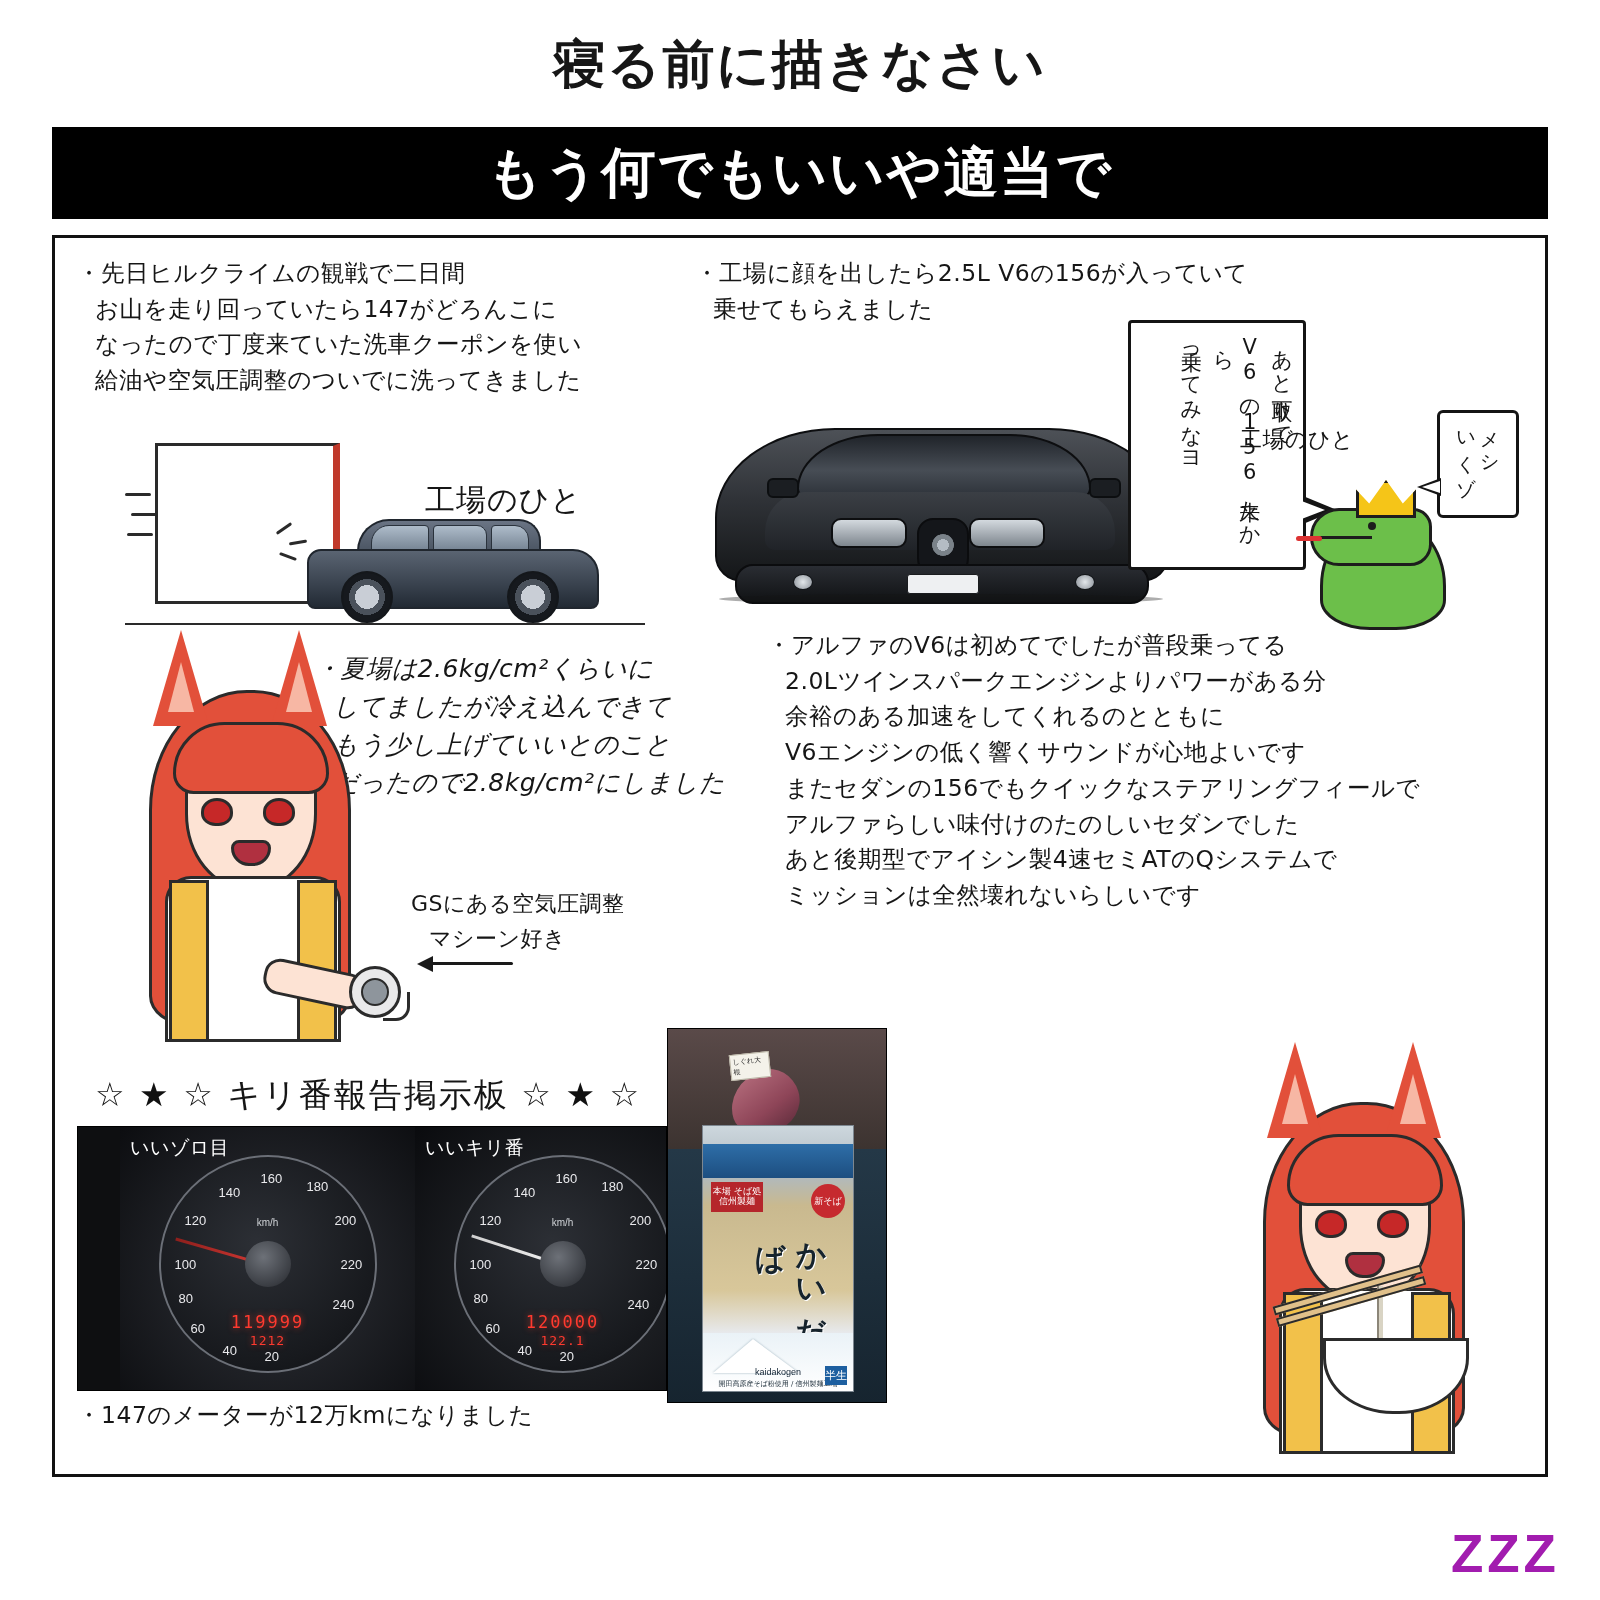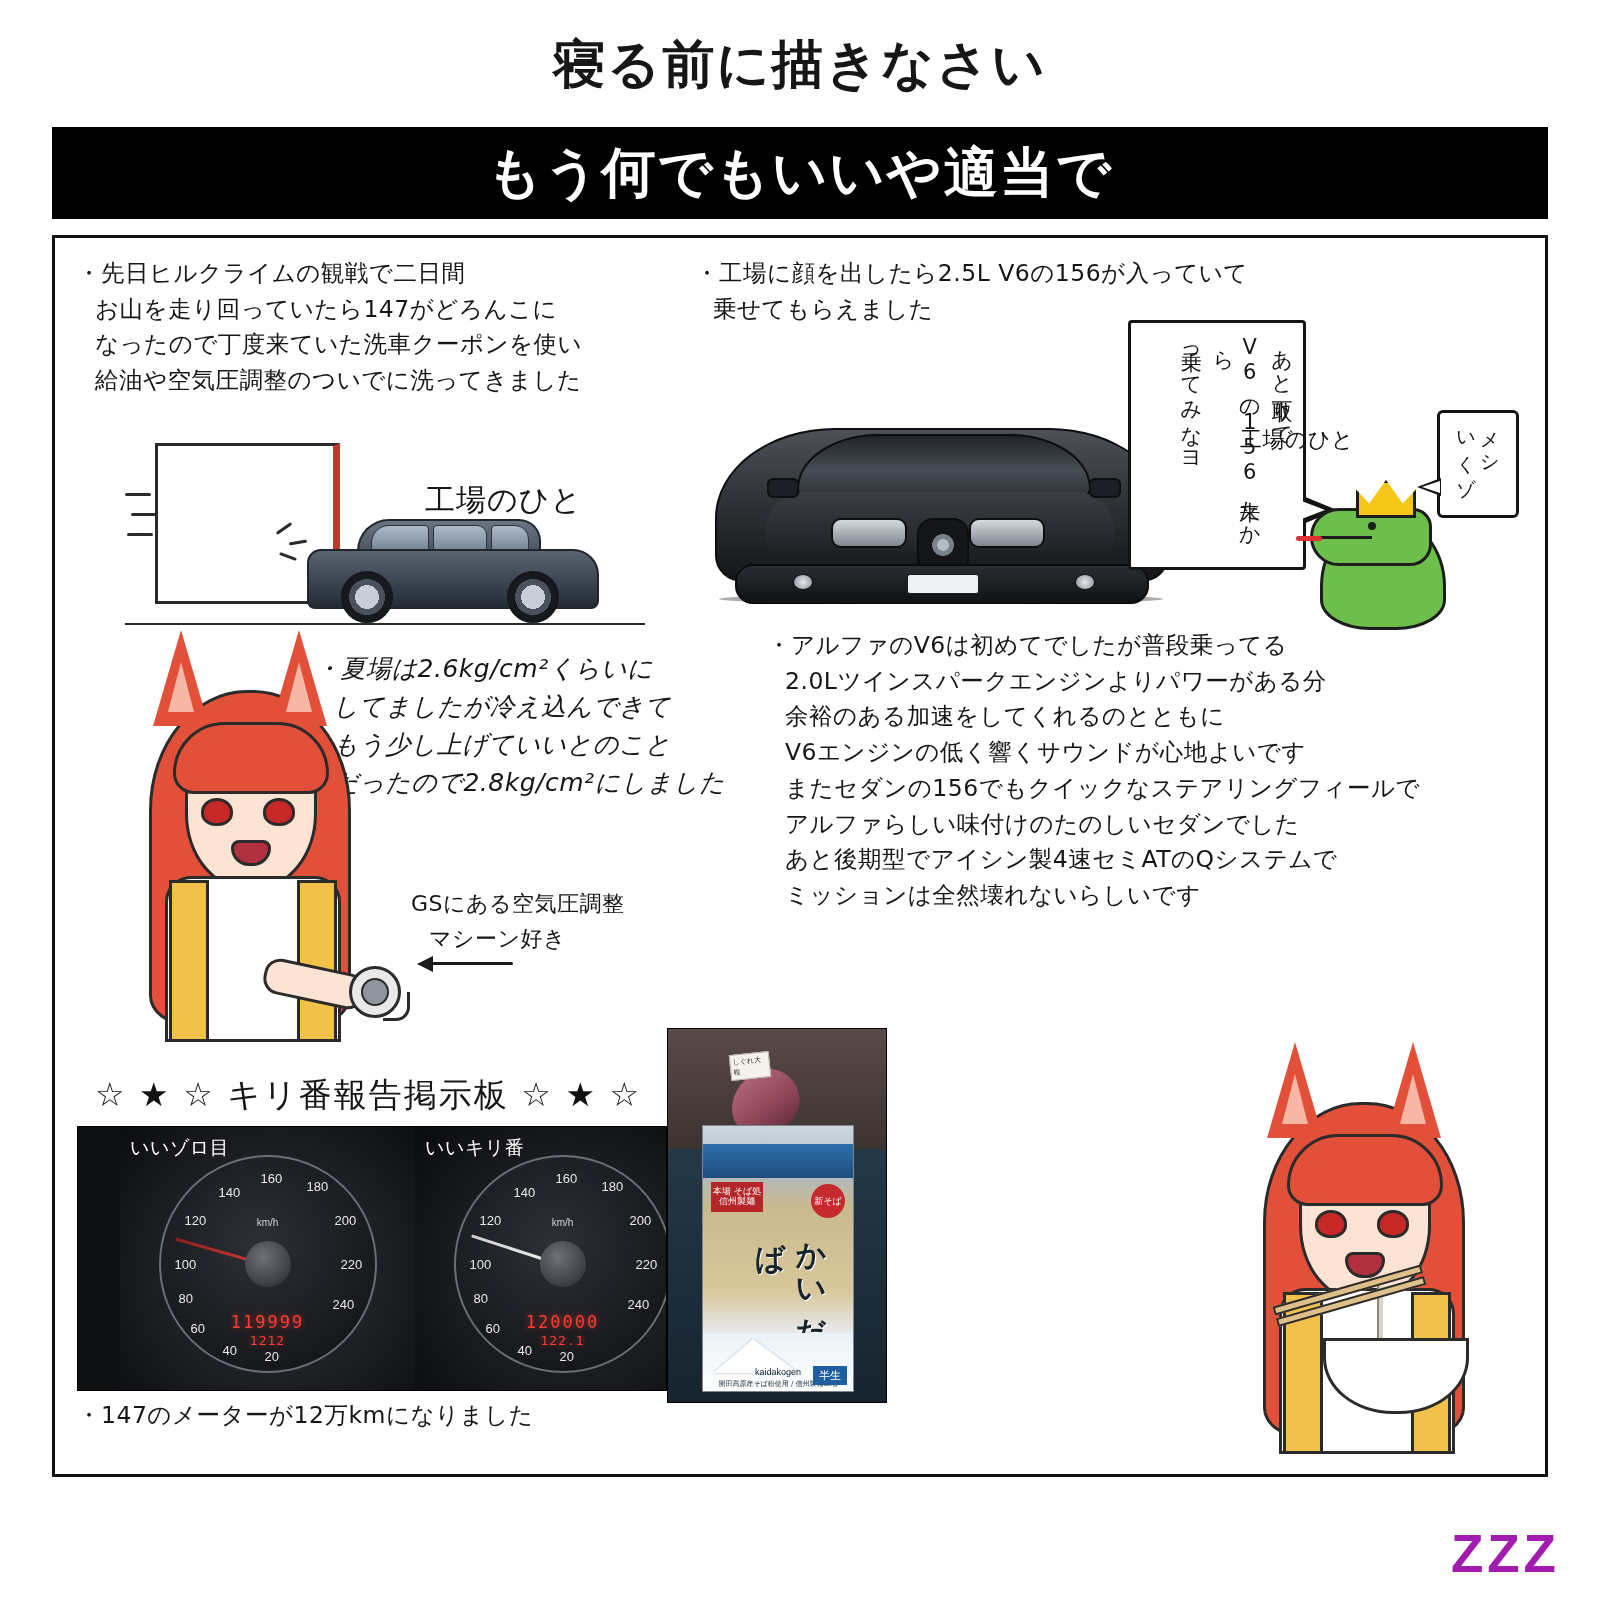--- a/index.html
+++ b/index.html
@@ -326,21 +326,21 @@
     font-size: 9px;
     color: #123;
     font-family: "Liberation Sans", sans-serif;
   }
   .soba-half {
     position: absolute;
     right: 6px; bottom: 6px;
     background: #1d5fa0;
     color: #fff;
     font-size: 11px;
-    padding: 2px 6px;
+    padding: 2px 0;
   }
   .soba-tag {
     position: absolute;
     left: 62px; top: 24px;
     width: 40px; height: 26px;
     background: #f4f2ea;
     border: 1px solid #b9b4a4;
     font-size: 7px;
     color: #333;
     transform: rotate(-6deg);

